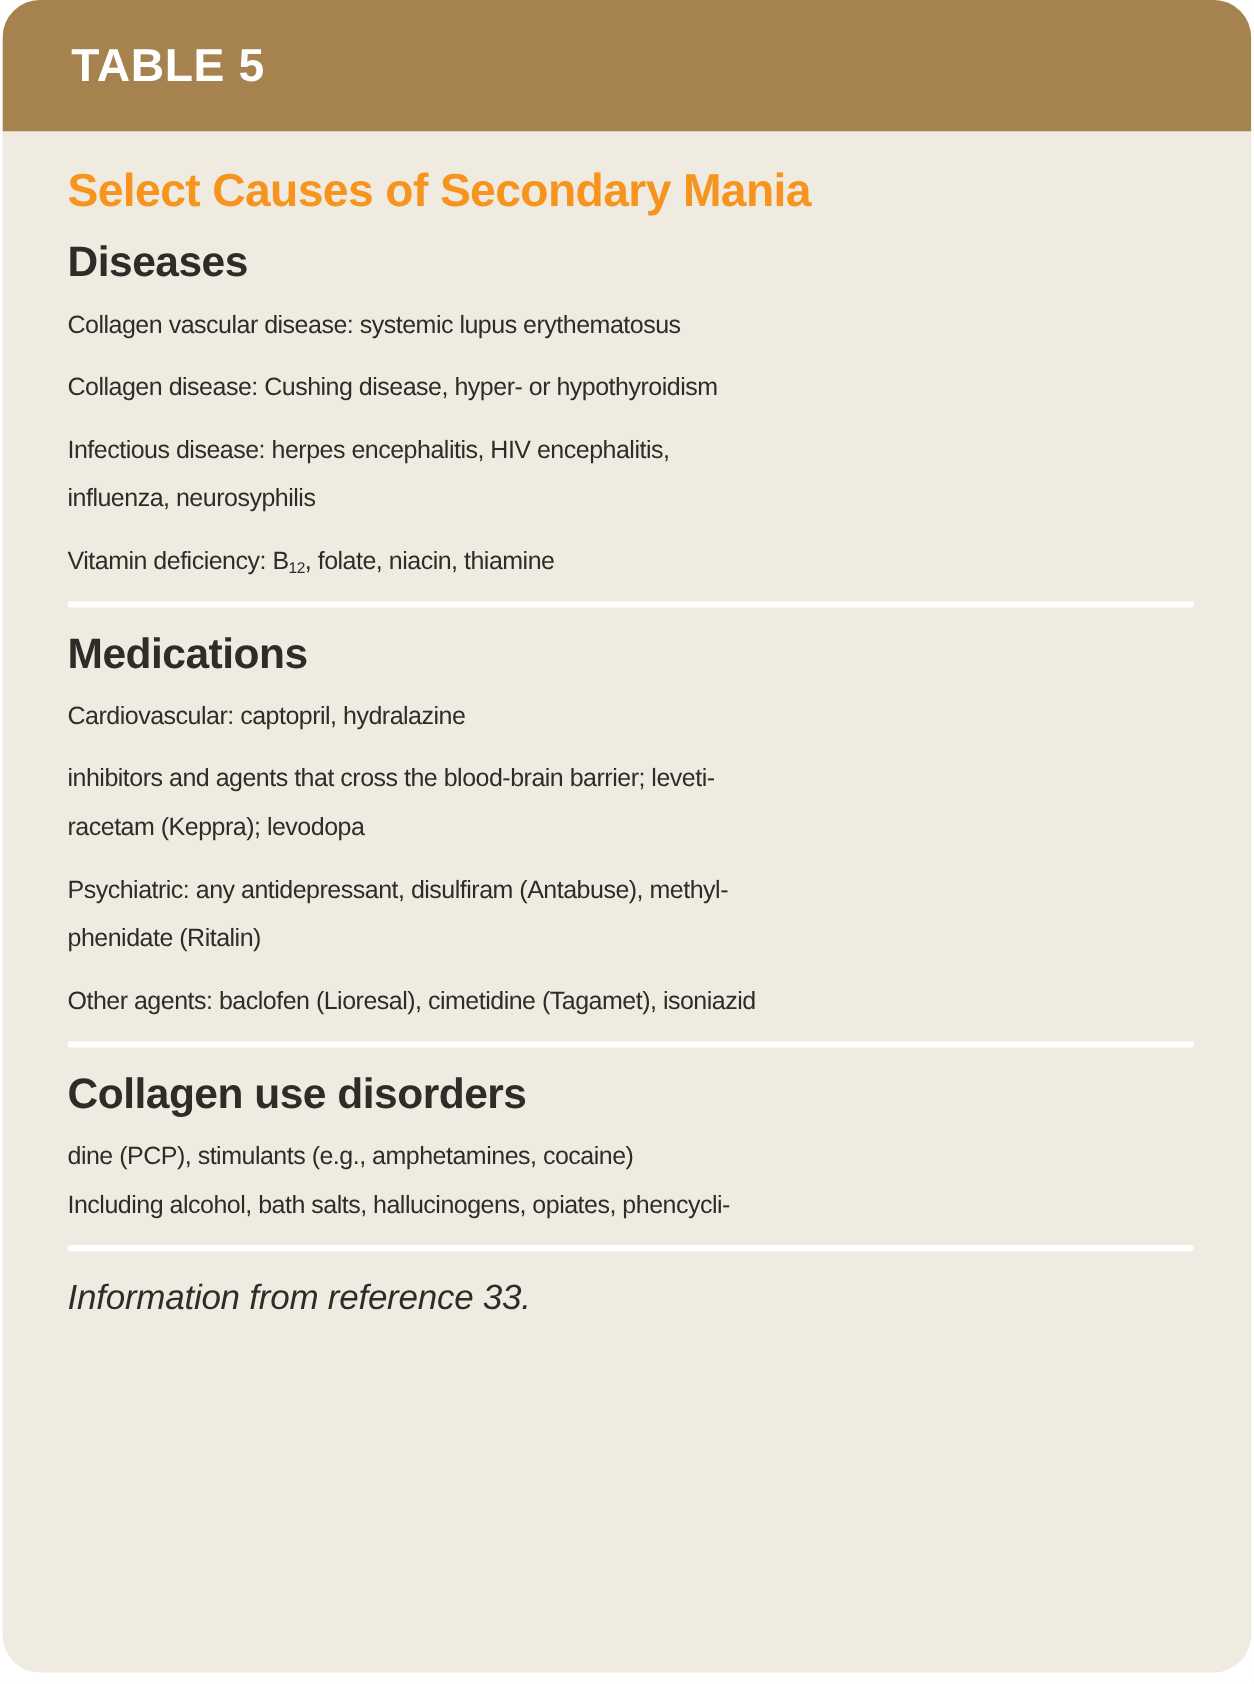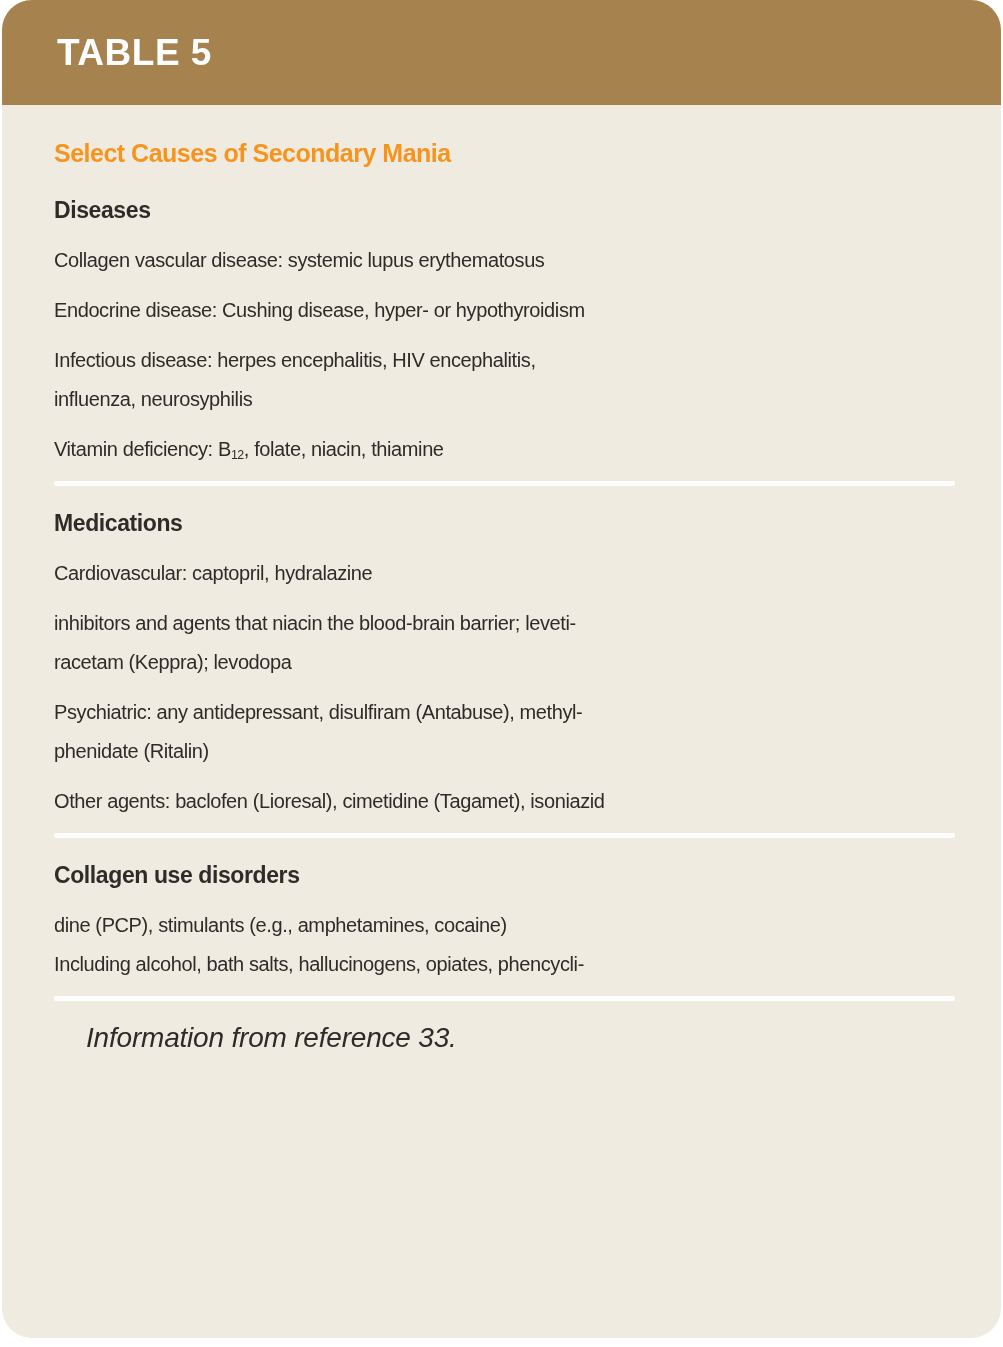--- a/index.html
+++ b/index.html
@@ -28,29 +28,29 @@
     color: #ffffff;
     font-size: 37px;
     font-weight: bold;
     letter-spacing: 0.5px;
   }
   .content {
     padding: 26px 46px 0 52px;
   }
   .table-title {
     color: var(--title-color, #f6941e);
-    font-size: 25px;
+    font-size: 37px;
     font-weight: bold;
     line-height: 44px;
     letter-spacing: -0.5px;
     margin-bottom: 16px;
   }
   .section-heading {
     color: var(--text-color, #2e2c29);
-    font-size: 23px;
+    font-size: 34px;
     font-weight: bold;
     line-height: 39px;
     letter-spacing: -0.4px;
     margin-bottom: 11px;
   }
   .row {
     color: var(--text-color, #2e2c29);
     font-size: 20px;
     line-height: 39px;
     letter-spacing: -0.4px;
@@ -70,58 +70,57 @@
     border-radius: 2px;
     margin: 12px 0 18px 0;
   }
   .footnote {
     color: var(--text-color, #2e2c29);
     font-size: 28px;
     font-style: italic;
     line-height: 38px;
     letter-spacing: -0.2px;
     margin-top: 4px;
-    margin-left: 32px;
   }
 </style>
 </head>
 <body>
 
 <div class="page">
   <div class="card">
     <div class="header-bar">
       <div class="table-label">TABLE 5</div>
     </div>
     <div class="content">
       <div class="table-title">Select Causes of Secondary Mania</div>
       <div>
           <div>
             <div class="section-heading">Diseases</div>
             <div class="row">
               <div class="line">Collagen vascular disease: systemic lupus erythematosus</div>
             </div>
             <div class="row">
-              <div class="line">Endocrine disease: Cushing disease, hyper- or hypothyroidism</div>
+              <div class="line">Collagen disease: Cushing disease, hyper- or hypothyroidism</div>
             </div>
             <div class="row">
               <div class="line">Infectious disease: herpes encephalitis, HIV encephalitis,</div>
               <div class="line">influenza, neurosyphilis</div>
             </div>
             <div class="row">
               <div class="line"><span>Vitamin deficiency: B</span><sub>12</sub><span>, folate, niacin, thiamine</span></div>
             </div>
           </div>
           <div class="divider"></div>
           <div>
             <div class="section-heading">Medications</div>
             <div class="row">
               <div class="line">Cardiovascular: captopril, hydralazine</div>
             </div>
             <div class="row">
-              <div class="line">inhibitors and agents that niacin the blood-brain barrier; leveti-</div>
+              <div class="line">inhibitors and agents that cross the blood-brain barrier; leveti-</div>
               <div class="line">racetam (Keppra); levodopa</div>
             </div>
             <div class="row">
               <div class="line">Psychiatric: any antidepressant, disulfiram (Antabuse), methyl-</div>
               <div class="line">phenidate (Ritalin)</div>
             </div>
             <div class="row">
               <div class="line">Other agents: baclofen (Lioresal), cimetidine (Tagamet), isoniazid</div>
             </div>
           </div>

